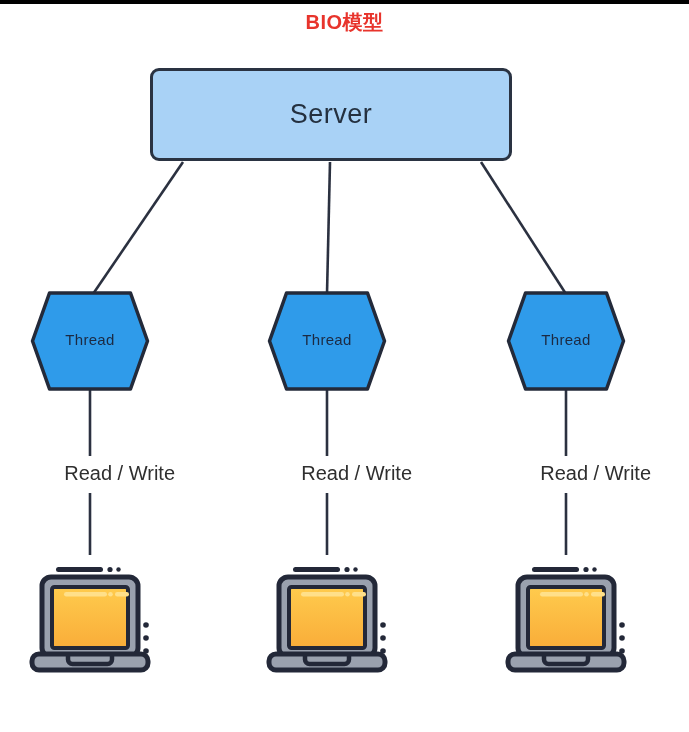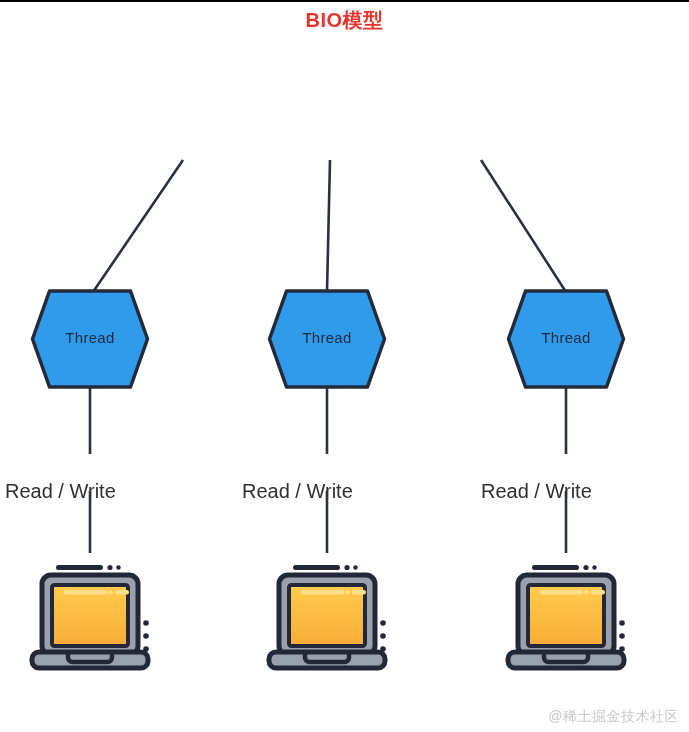--- a/index.html
+++ b/index.html
@@ -2,21 +2,21 @@
 <html><head>
 <meta charset="utf-8">
 <style>
   html,body{margin:0;padding:0;background:#ffffff;}
   .canvas{
     position:relative;
     width:689px;height:732px;
     background:#ffffff;
     font-family:"Liberation Sans","DejaVu Sans",sans-serif;
     overflow:hidden;
-    border-top:2px solid #000000;
+    border-top:4px solid #000000;
     box-sizing:border-box;
   }
   .title{
     position:absolute;top:5px;left:0;width:100%;
     text-align:center;
     font-size:20px;font-weight:bold;
     color:#e8342c;
     letter-spacing:.5px;
   }
   .shapes{position:absolute;left:0;top:0;width:689px;height:732px;}
@@ -29,22 +29,22 @@
     display:flex;align-items:center;justify-content:center;
     font-size:27px;color:#24303f;letter-spacing:.5px;
   }
   .thread-label{
     position:absolute;width:120px;top:327px;
     text-align:center;
     font-size:15px;color:#1c2a42;letter-spacing:.3px;
   }
   .thread-label.c1{left:30px;} .thread-label.c2{left:267px;} .thread-label.c3{left:506px;}
   .rw-label{
-    position:absolute;width:170px;top:478px;
-    text-align:left;
+    position:absolute;width:170px;top:458px;
+    text-align:right;
     font-size:20px;color:#2f2f2f;
   }
   .rw-label.c1{left:5px;} .rw-label.c2{left:242px;} .rw-label.c3{left:481px;}
   .watermark{
     position:absolute;right:10px;bottom:6px;
     font-size:14px;color:#c8c8c8;letter-spacing:.5px;
   }
 </style>
 </head>
 <body>
@@ -89,24 +89,26 @@
 
     <polygon points="32.5,337 49.5,289 130.5,289 147.5,337 130.5,385 49.5,385" fill="#2f9bea" stroke="#232a3a" stroke-width="3.5" stroke-linejoin="round"></polygon>
     <polygon points="269.5,337 286.5,289 367.5,289 384.5,337 367.5,385 286.5,385" fill="#2f9bea" stroke="#232a3a" stroke-width="3.5" stroke-linejoin="round"></polygon>
     <polygon points="508.5,337 525.5,289 606.5,289 623.5,337 606.5,385 525.5,385" fill="#2f9bea" stroke="#232a3a" stroke-width="3.5" stroke-linejoin="round"></polygon>
 
     <use href="#laptop" x="90" y="563"></use>
     <use href="#laptop" x="327" y="563"></use>
     <use href="#laptop" x="566" y="563"></use>
   </svg>
 
+  <div class="server">
+    <span>Server</span>
+  </div>
 
   <div class="thread-label c1">Thread</div>
   <div class="thread-label c2">Thread</div>
   <div class="thread-label c3">Thread</div>
 
   <div class="rw-label c1">Read / Write</div>
   <div class="rw-label c2">Read / Write</div>
   <div class="rw-label c3">Read / Write</div>
 
-  <div class="watermark">@稀土掘金技术社区</div>
 
 </div>
 
 </body></html>

